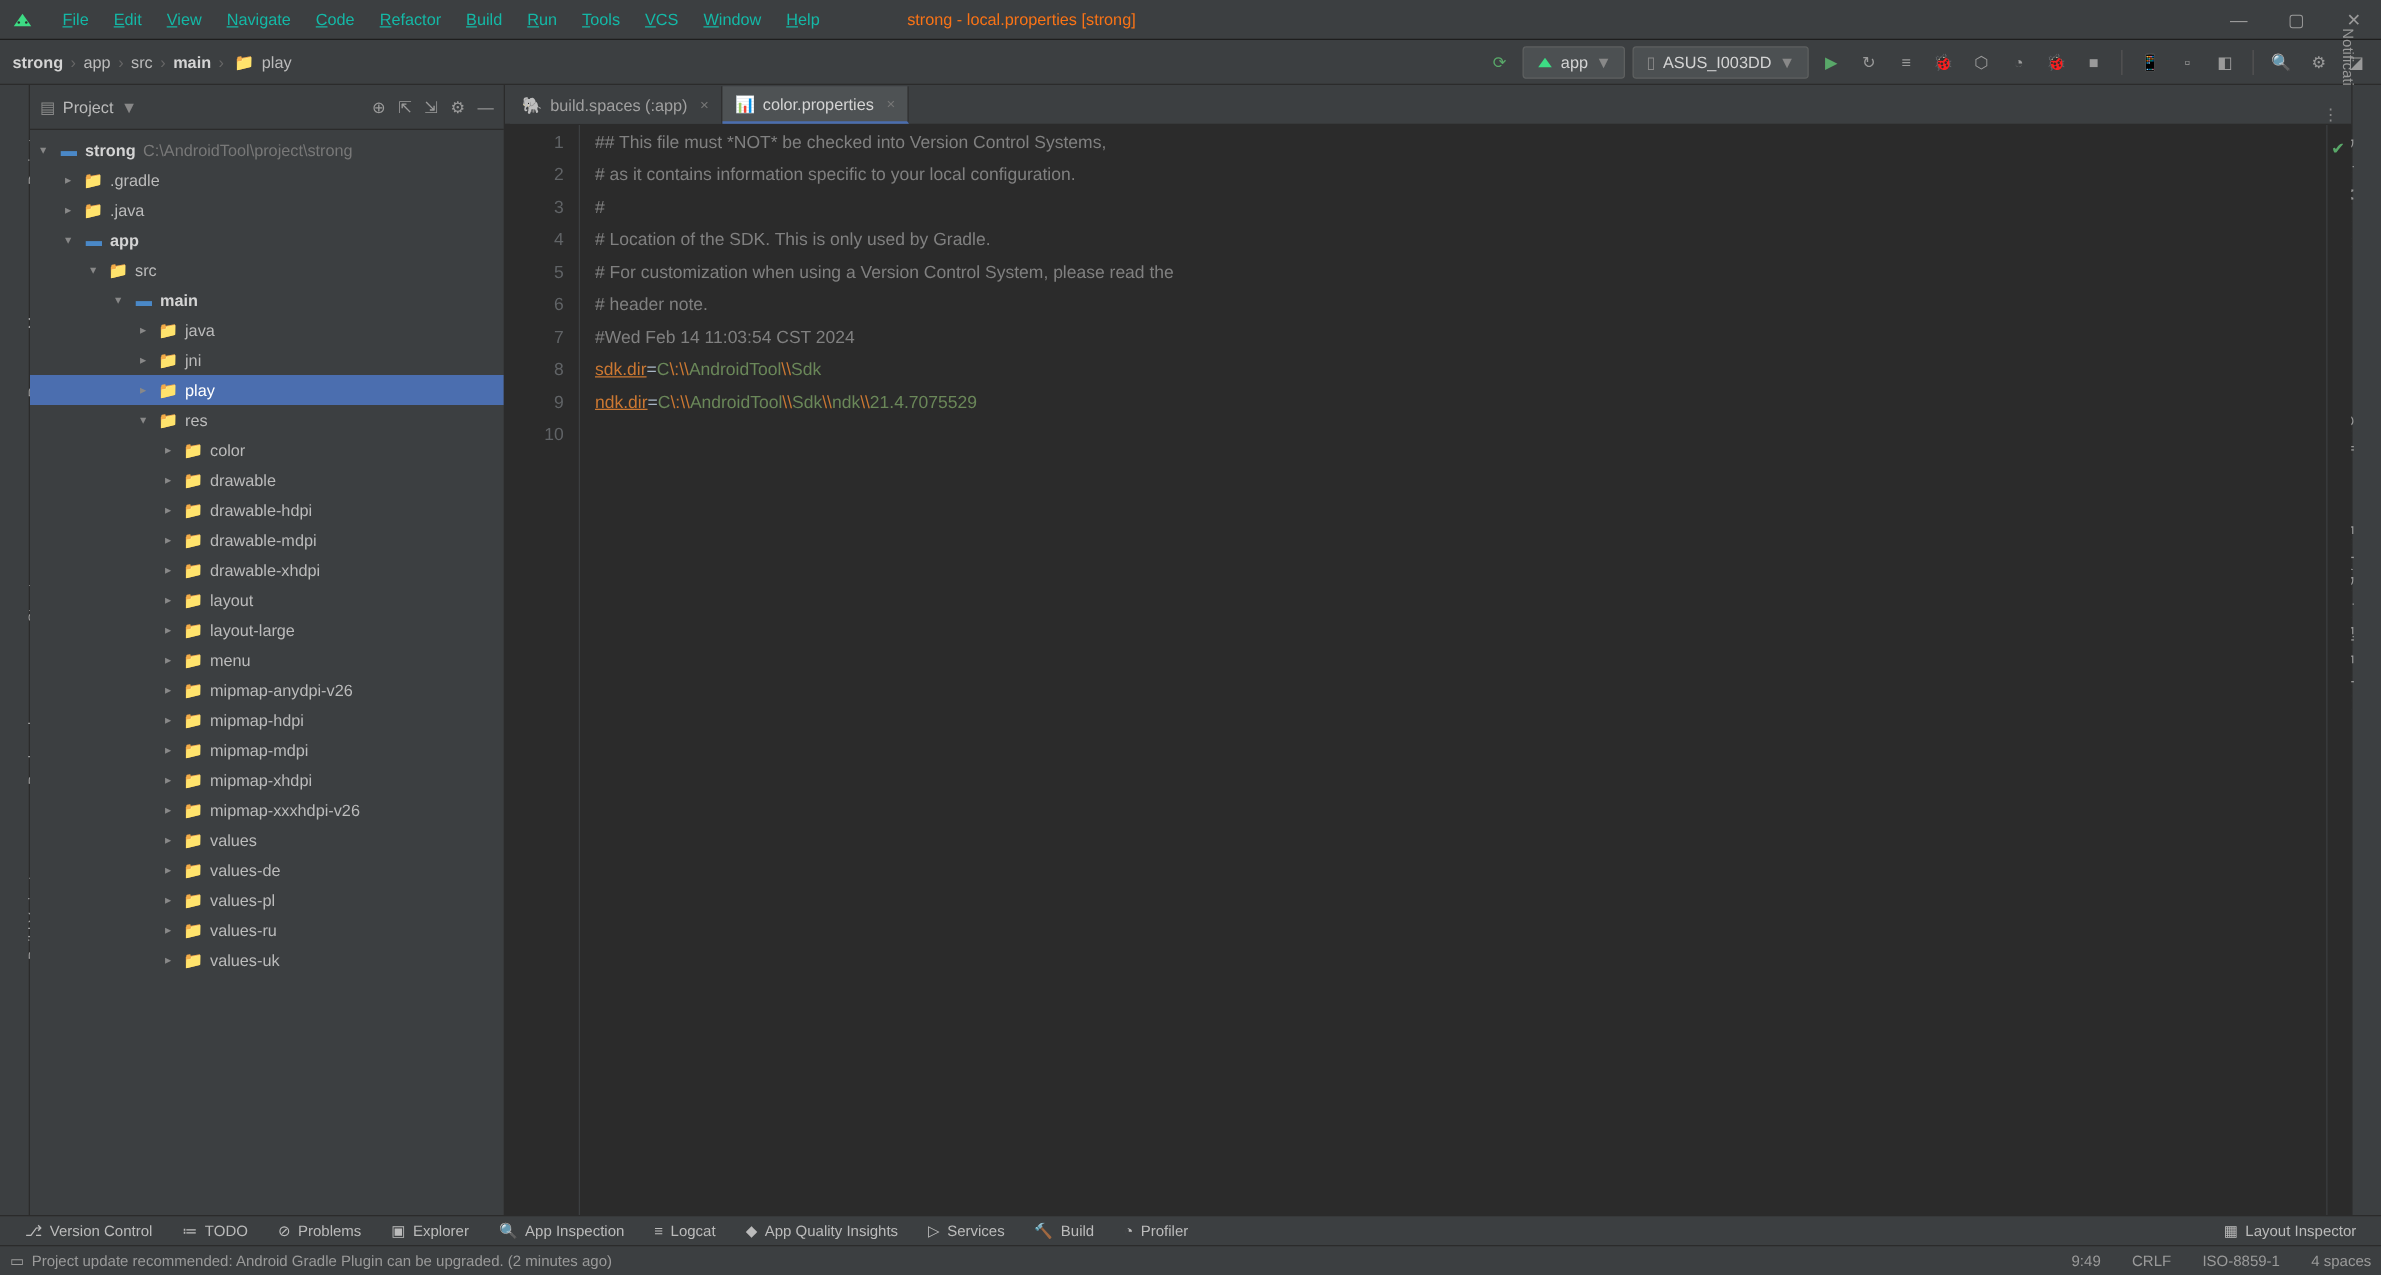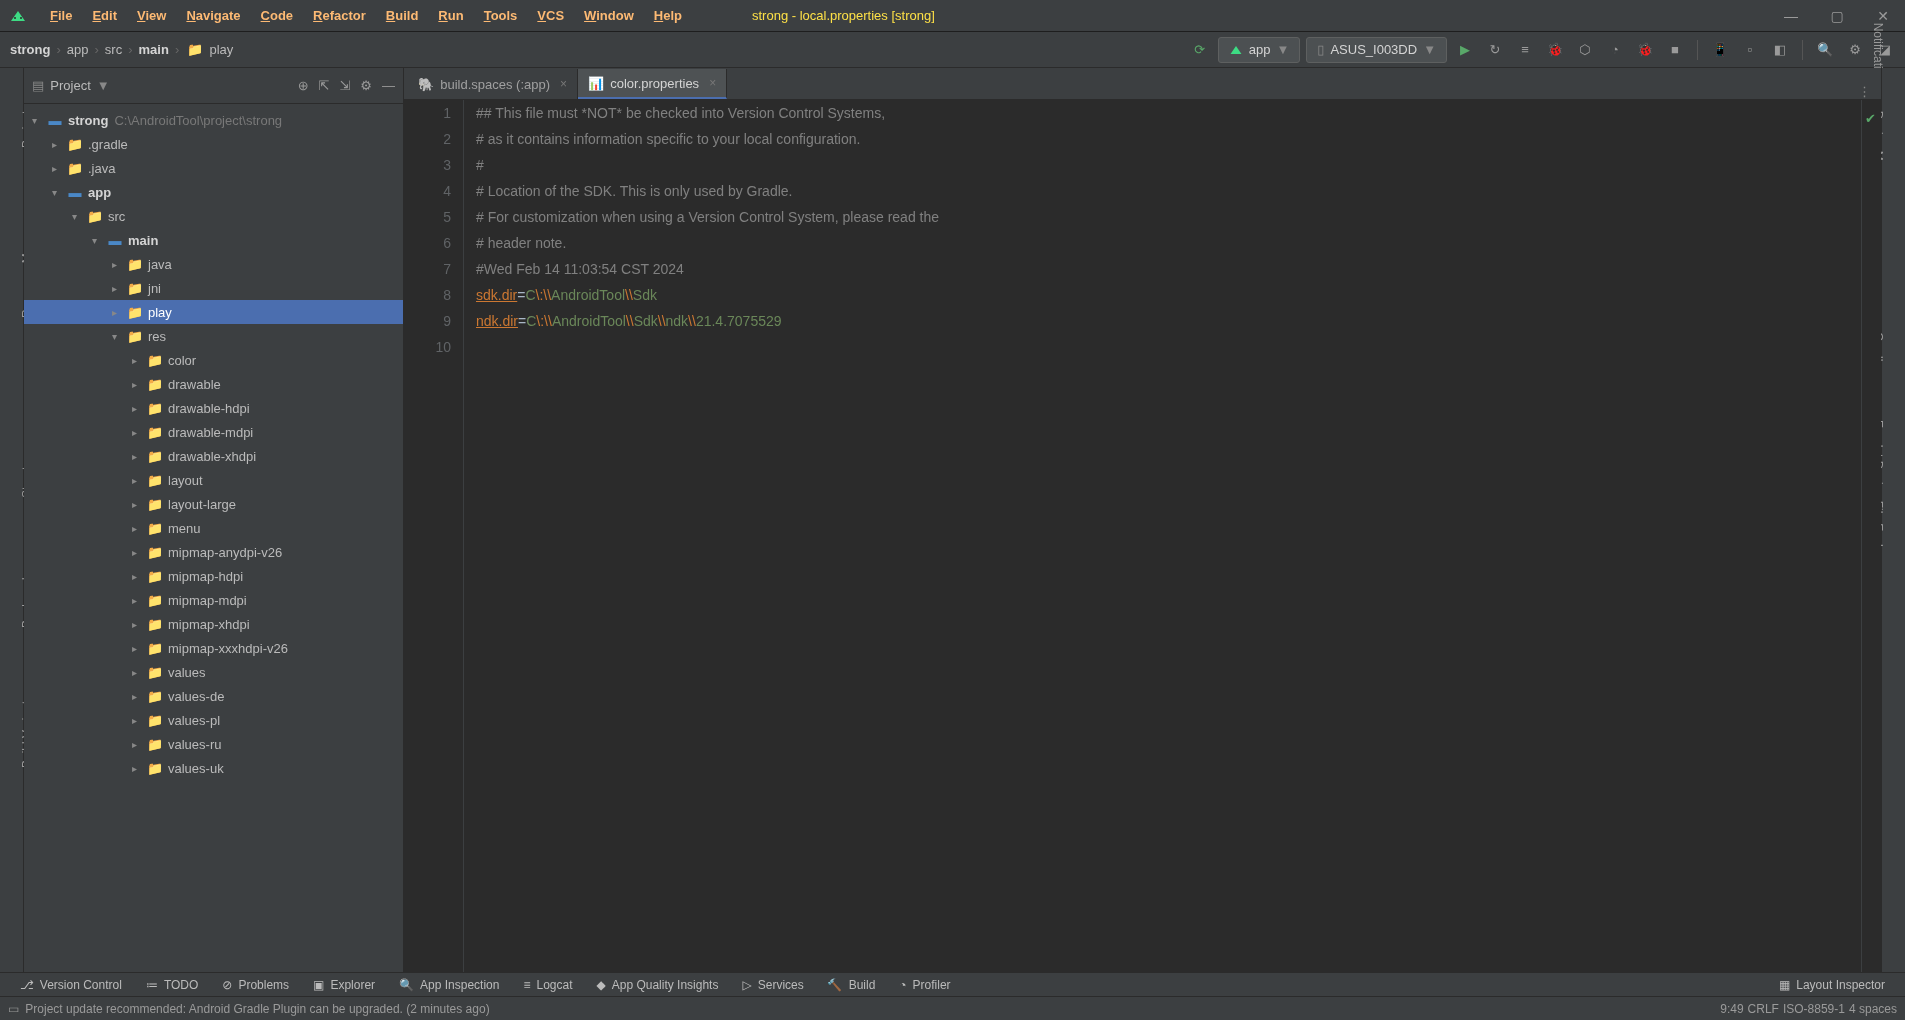--- a/index.html
+++ b/index.html
@@ -1,23 +1,23 @@
 <!DOCTYPE html>
 <html><head>
 <meta charset="utf-8">
 <style>
 * { margin: 0; padding: 0; box-sizing: border-box; font-family: "Segoe UI", Arial, sans-serif; }
 body { background: #2b2b2b; color: #bbbbbb; font-size: 13px; overflow: hidden; height: 1020px; width: 1905px; }
 
 
 .menubar { height: 32px; background: #3c3f41; display: flex; align-items: center; padding: 0 8px; border-bottom: 1px solid #1e1e1e; }
 .menubar .logo { width: 20px; height: 20px; margin-right: 12px; display:flex; align-items:center; justify-content:center; }
-.menubar .menu-item { padding: 0 10px; line-height: 32px; cursor: pointer; color: #fdba74; font-weight: bold; }
+.menubar .menu-item { padding: 0 10px; line-height: 32px; cursor: pointer; color: #14b8a6; }
 .menubar .menu-item u { text-decoration: underline; }
-.menubar .title { margin-left: 60px; color: #fde047; flex: 0 0 auto; }
+.menubar .title { margin-left: 60px; color: #f97316; flex: 0 0 auto; }
 .menubar .right { margin-left: auto; display: flex; gap: 18px; align-items: center; }
 .menubar .win-btn { width: 28px; text-align: center; color: #9a9a9a; font-size: 14px; cursor:pointer; }
 
 
 .toolbar { height: 36px; background: #3c3f41; display: flex; align-items: center; padding: 0 8px; border-bottom: 1px solid #2b2b2b; }
 .breadcrumb { display: flex; align-items: center; color: #bbbbbb; }
 .breadcrumb .crumb { padding: 0 2px; }
 .breadcrumb .sep { color: #666; padding: 0 4px; }
 .breadcrumb .bold { font-weight: bold; color: #d4d4d4; }
 .toolbar .right { margin-left: auto; display: flex; align-items: center; gap: 6px; }
@@ -73,21 +73,21 @@
 .right-gutter .check { color: #59a869; position: absolute; top: 6px; left: 3px; font-size: 13px; }
 
 
 .bottombar { position: absolute; left: 0; right: 0; bottom: 24px; height: 24px; background: #3c3f41; display: flex; align-items: center; padding: 0 8px; border-top: 1px solid #2b2b2b; }
 .bottombar .item { display: flex; align-items: center; gap: 6px; padding: 0 12px; color: #bbbbbb; cursor:pointer; font-size: 12px; }
 .bottombar .right { margin-left: auto; display: flex; }
 
 
 .statusbar { position: absolute; left: 0; right: 0; bottom: 0; height: 24px; background: #3c3f41; display: flex; align-items: center; padding: 0 8px; color: #9a9a9a; font-size: 12px; border-top: 1px solid #2b2b2b;}
 .statusbar .msg { display:flex; align-items:center; gap:6px; }
-.statusbar .right { margin-left: auto; display: flex; gap: 4px; }
+.statusbar .right { margin-left: auto; display: flex; gap: 25px; }
 
 svg { display: block; }
 </style>
 </head>
 <body>
 
 <div class="menubar">
   <div class="logo">
     <svg width="18" height="18" viewBox="0 0 18 18">
         <path d="M2 14 L9 4 L16 14 Z" fill="#3ddc84"></path>

